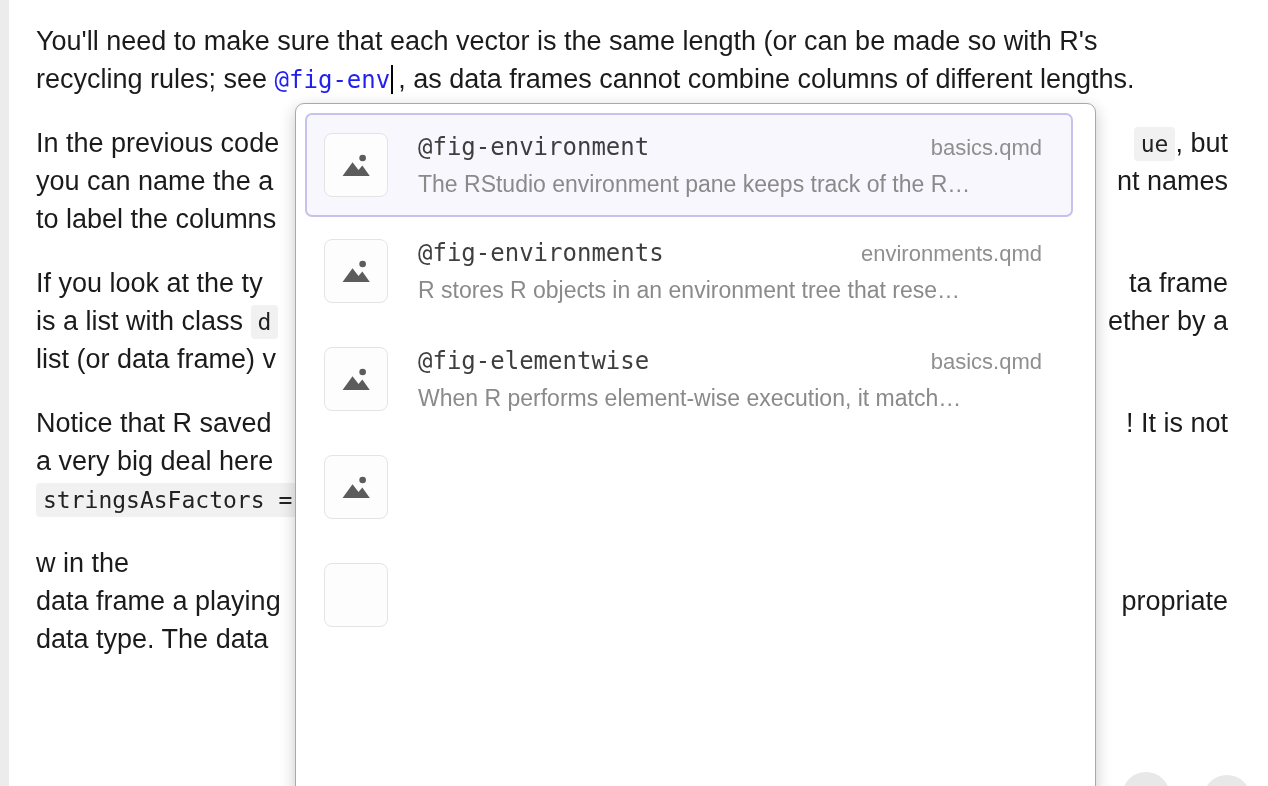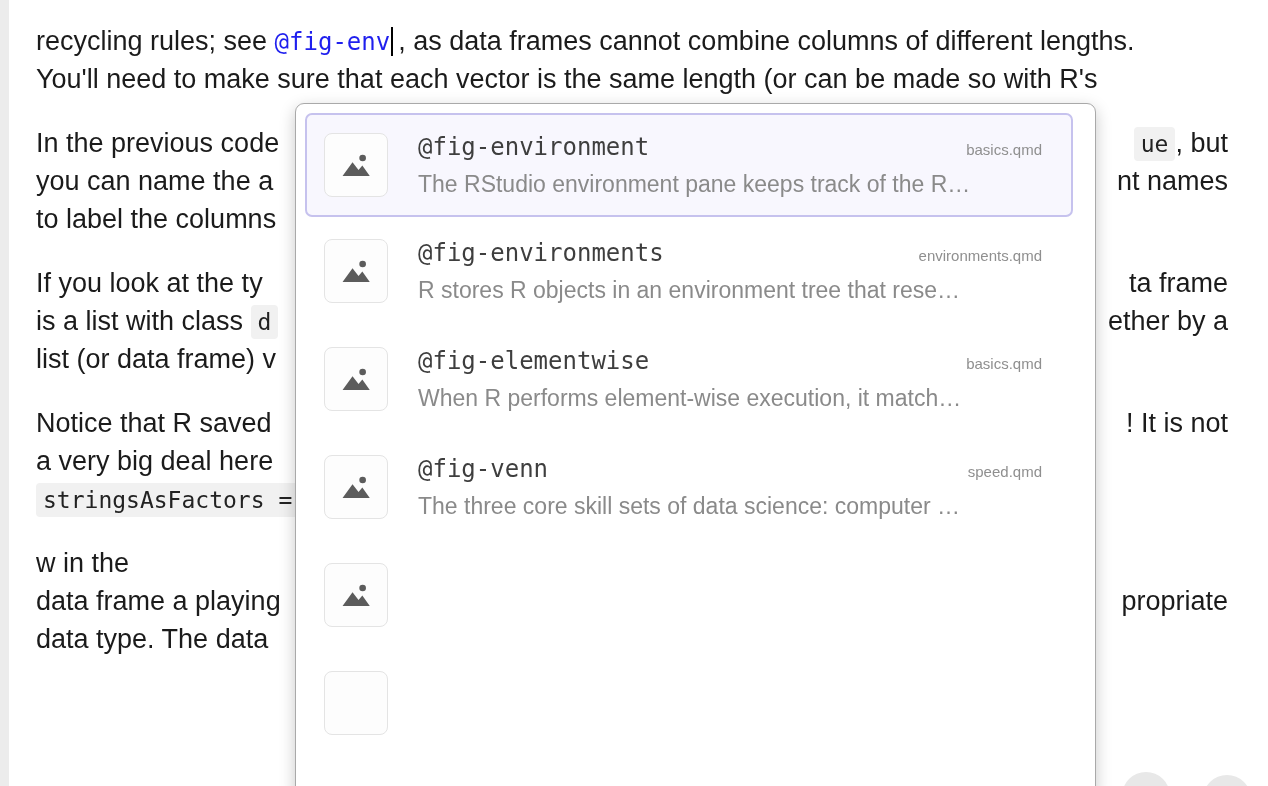--- a/index.html
+++ b/index.html
@@ -80,21 +80,21 @@
     background:#fdfdfd;
     display:flex;align-items:center;justify-content:center;
   }
   .thumb svg{width:38px;height:38px;fill:#5c5c5c;}
   .meta{flex:1;margin-left:30px;margin-right:12px;min-width:0;}
   .row1{display:flex;justify-content:space-between;align-items:baseline;}
   .ititle{
     font-family:"DejaVu Sans Mono",monospace;
     font-size:24px;color:#3e3e3e;
   }
-  .ifile{font-size:15px;color:#8f8f8f;}
+  .ifile{font-size:22px;color:#8f8f8f;}
   .idesc{
     font-size:23px;color:#8a8a8a;margin-top:10px;
     white-space:nowrap;overflow:hidden;
   }
   
   .fab{
     position:absolute;width:48px;height:48px;border-radius:50%;
     background:#e8e8e8;border:none;z-index:5;
   }
   .fab1{left:1122px;top:772px;}
@@ -102,24 +102,24 @@
 </style>
 </head>
 <body>
 
 <div class="gutter"></div>
 
 <div class="doc">
 
   <div class="para">
     <div class="line">
+        <span>You'll need to make sure that each vector is the same length (or can be made so with R's</span>
+      </div>
+    <div class="line">
         <span><span>recycling rules; see </span><span class="ref">@fig-env</span><span class="caret"></span><span>, as data frames cannot combine columns of different lengths.</span></span>
-      </div>
-    <div class="line">
-        <span>You'll need to make sure that each vector is the same length (or can be made so with R's</span>
       </div>
   </div>
 
   <div class="para">
     <div class="line">
         <span>In the previous code</span>
         <span class="rfrag"><span class="code">ue</span><span>, but</span></span>
       </div>
     <div class="line">
         <span>you can name the a</span>
@@ -216,35 +216,20 @@
     </div>
     <div class="meta">
       <div class="row1">
         <span class="ititle">@fig-elementwise</span>
         <span class="ifile">basics.qmd</span>
       </div>
       <div class="idesc">When R performs element-wise execution, it match…</div>
     </div>
   </div>
 
-  <div class="item">
-    <div class="thumb">
-      <svg viewBox="0 0 24 24">
-          <circle cx="16.2" cy="7.6" r="2.1"></circle>
-          <path d="M3.5 19 L9.8 10.2 L13.6 15.1 L16 12.3 L20.7 19 Z"></path>
-        </svg>
-    </div>
-    <div class="meta">
-      <div class="row1">
-        <span class="ititle">@fig-venn</span>
-        <span class="ifile">speed.qmd</span>
-      </div>
-      <div class="idesc">The three core skill sets of data science: computer …</div>
-    </div>
-  </div>
 
   <div class="item">
     <div class="thumb">
       <svg viewBox="0 0 24 24">
           <circle cx="16.2" cy="7.6" r="2.1"></circle>
           <path d="M3.5 19 L9.8 10.2 L13.6 15.1 L16 12.3 L20.7 19 Z"></path>
         </svg>
     </div>
   </div>
 

